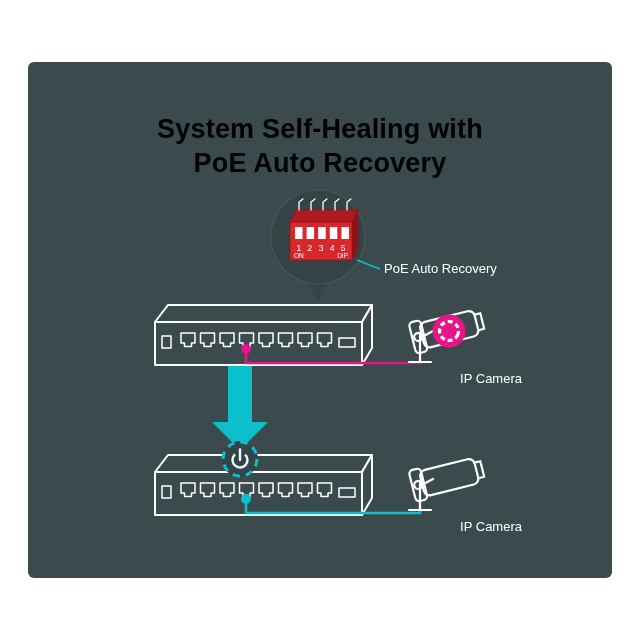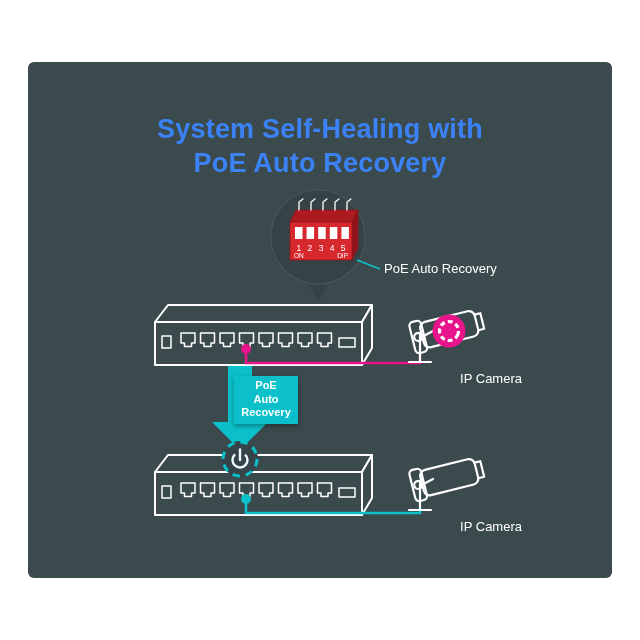--- a/index.html
+++ b/index.html
@@ -1,21 +1,21 @@
 <!DOCTYPE html>
 <html><head>
 <meta charset="utf-8">
 <style>
   html,body{margin:0;padding:0;}
   .canvas{position:relative;width:640px;height:640px;background:#ffffff;overflow:hidden;
           font-family:"Liberation Sans",sans-serif;}
   .panel{position:absolute;left:28px;top:62px;width:584px;height:516px;
          background:#3b4a4d;border-radius:6px;z-index:0;}
   .art{position:absolute;left:0;top:0;width:640px;height:640px;z-index:1;}
-  .title{position:absolute;left:28px;top:112px;width:584px;text-align:center;color:#3b82f6;
+  .title{position:absolute;left:28px;top:112px;width:584px;text-align:center;color:#000000;
          font-weight:bold;font-size:27px;line-height:34px;letter-spacing:.2px;z-index:2;}
   .lbl{position:absolute;color:#ffffff;font-size:13px;z-index:2;}
   .lbl.center{width:110px;text-align:right;}
   .flowbox{position:absolute;left:234px;top:376px;width:64px;background:#0bc0ca;color:#ffffff;
            font-weight:bold;font-size:11px;line-height:13.5px;text-align:center;
            padding:3px 0 4px 0;box-shadow:0 2px 5px rgba(0,0,0,.35);z-index:2;}
   svg text{font-family:"Liberation Sans",sans-serif;}
 </style>
 </head>
 <body>
@@ -127,22 +127,17 @@
     <path d="M357 260 L380 269" stroke="#0bc0ca" stroke-width="1.5"></path>
   </svg>
 
   <div class="title">
     <div>System Self-Healing with</div>
     <div>PoE Auto Recovery</div>
   </div>
 
   <div class="lbl" style="left:384px;top:261px;">PoE Auto Recovery</div>
 
-  <div class="flowbox">
-    <div>PoE</div>
-    <div>Auto</div>
-    <div>Recovery</div>
-  </div>
 
   <div class="lbl center" style="left:412px;top:371px;">IP Camera</div>
 
   <div class="lbl center" style="left:412px;top:519px;">IP Camera</div>
 </div>
 
 </body></html>

